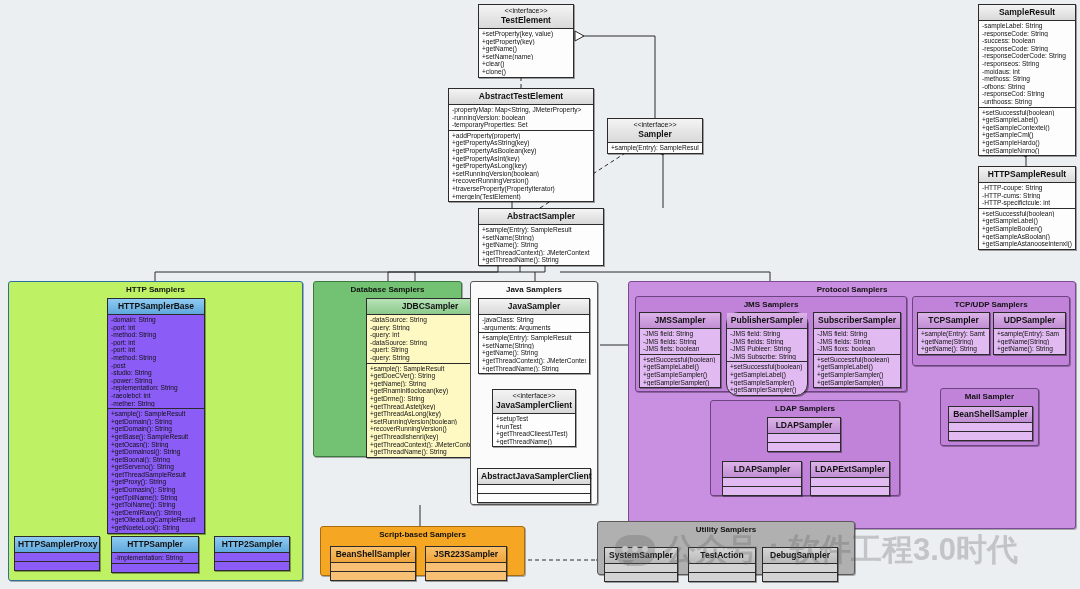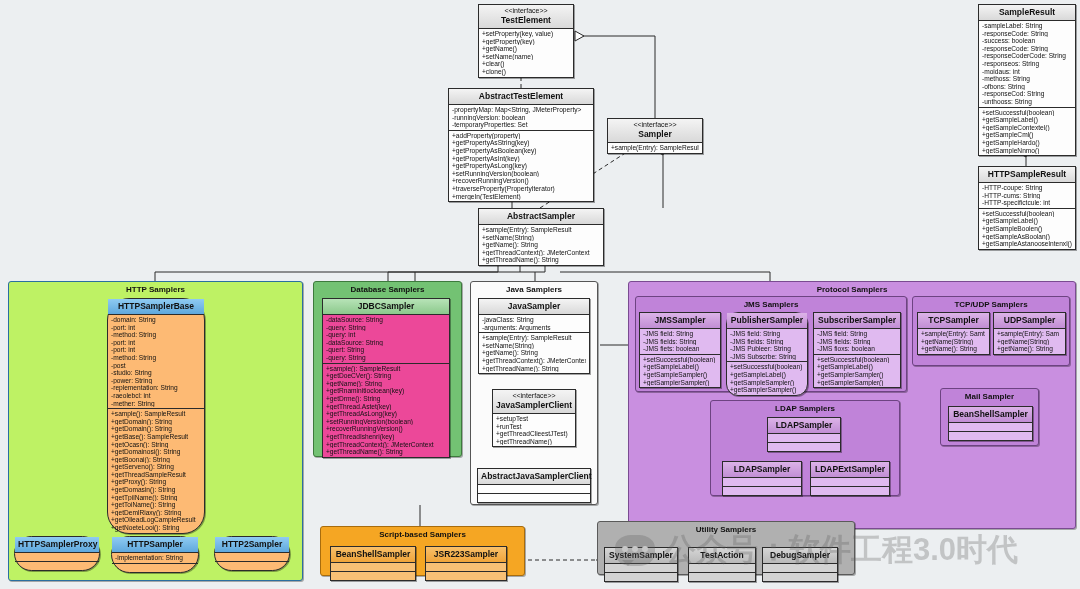--- a/index.html
+++ b/index.html
@@ -12,22 +12,22 @@
   .uml .nm{text-align:center;font-weight:bold;font-size:8.5px;line-height:11px;
            padding:2px 3px;border-bottom:1px solid #2b2b2b;white-space:nowrap;}
   .uml .nm .stereo{display:block;font-weight:normal;font-size:7px;line-height:8px;}
   .uml .sec{border-bottom:1px solid #2b2b2b;padding:1px 3px;}
   .uml .sec:last-child{border-bottom:none;}
   .uml .sec div{font-size:6.6px;line-height:7.6px;white-space:nowrap;overflow:hidden;}
   .uml.empty .sec{height:6px;}
   
   .grey .nm{background:linear-gradient(#f4f4f4,#d9d9d9);}
   .grey{background:#fdfdfd;}
-  .blue  .nm{background:linear-gradient(#8fcbf2,#5fa8dd);} .blue{background:#fdba74;border-radius:22px;}
-  .green .nm{background:linear-gradient(#b7e3b7,#8cc98c);} .green{background:#ec4899;}
+  .blue  .nm{background:linear-gradient(#8fcbf2,#5fa8dd);} .blue{background:#8b5cf6;}
+  .green .nm{background:linear-gradient(#b7e3b7,#8cc98c);} .green{background:#fef9c3;margin-left:44px;}
   .purp  .nm{background:linear-gradient(#dcb3e8,#c18ed4);} .purp{background:#e0baf0;}
   .orng  .nm{background:linear-gradient(#f9c06a,#f0a43a);} .orng{background:#f8c075;}
   .gry2  .nm{background:linear-gradient(#d6d6d6,#b9b9b9);} .gry2{background:#d3d3d3;}
   
   .pkg{position:absolute;box-sizing:border-box;border:1px solid #4a4a4a;border-radius:3px;
        box-shadow:1px 1px 0 rgba(0,0,0,.3);}
   .pkg>.ttl{text-align:center;font-weight:bold;font-size:8px;line-height:11px;padding-top:2px;}
   .pkg-blue{background:#bef264;border-color:#2b6fa0;}
   .pkg-green{background:#73c273;border-color:#3d7a3d;}
   .pkg-white{background:#fbfbfb;border-color:#555;}

